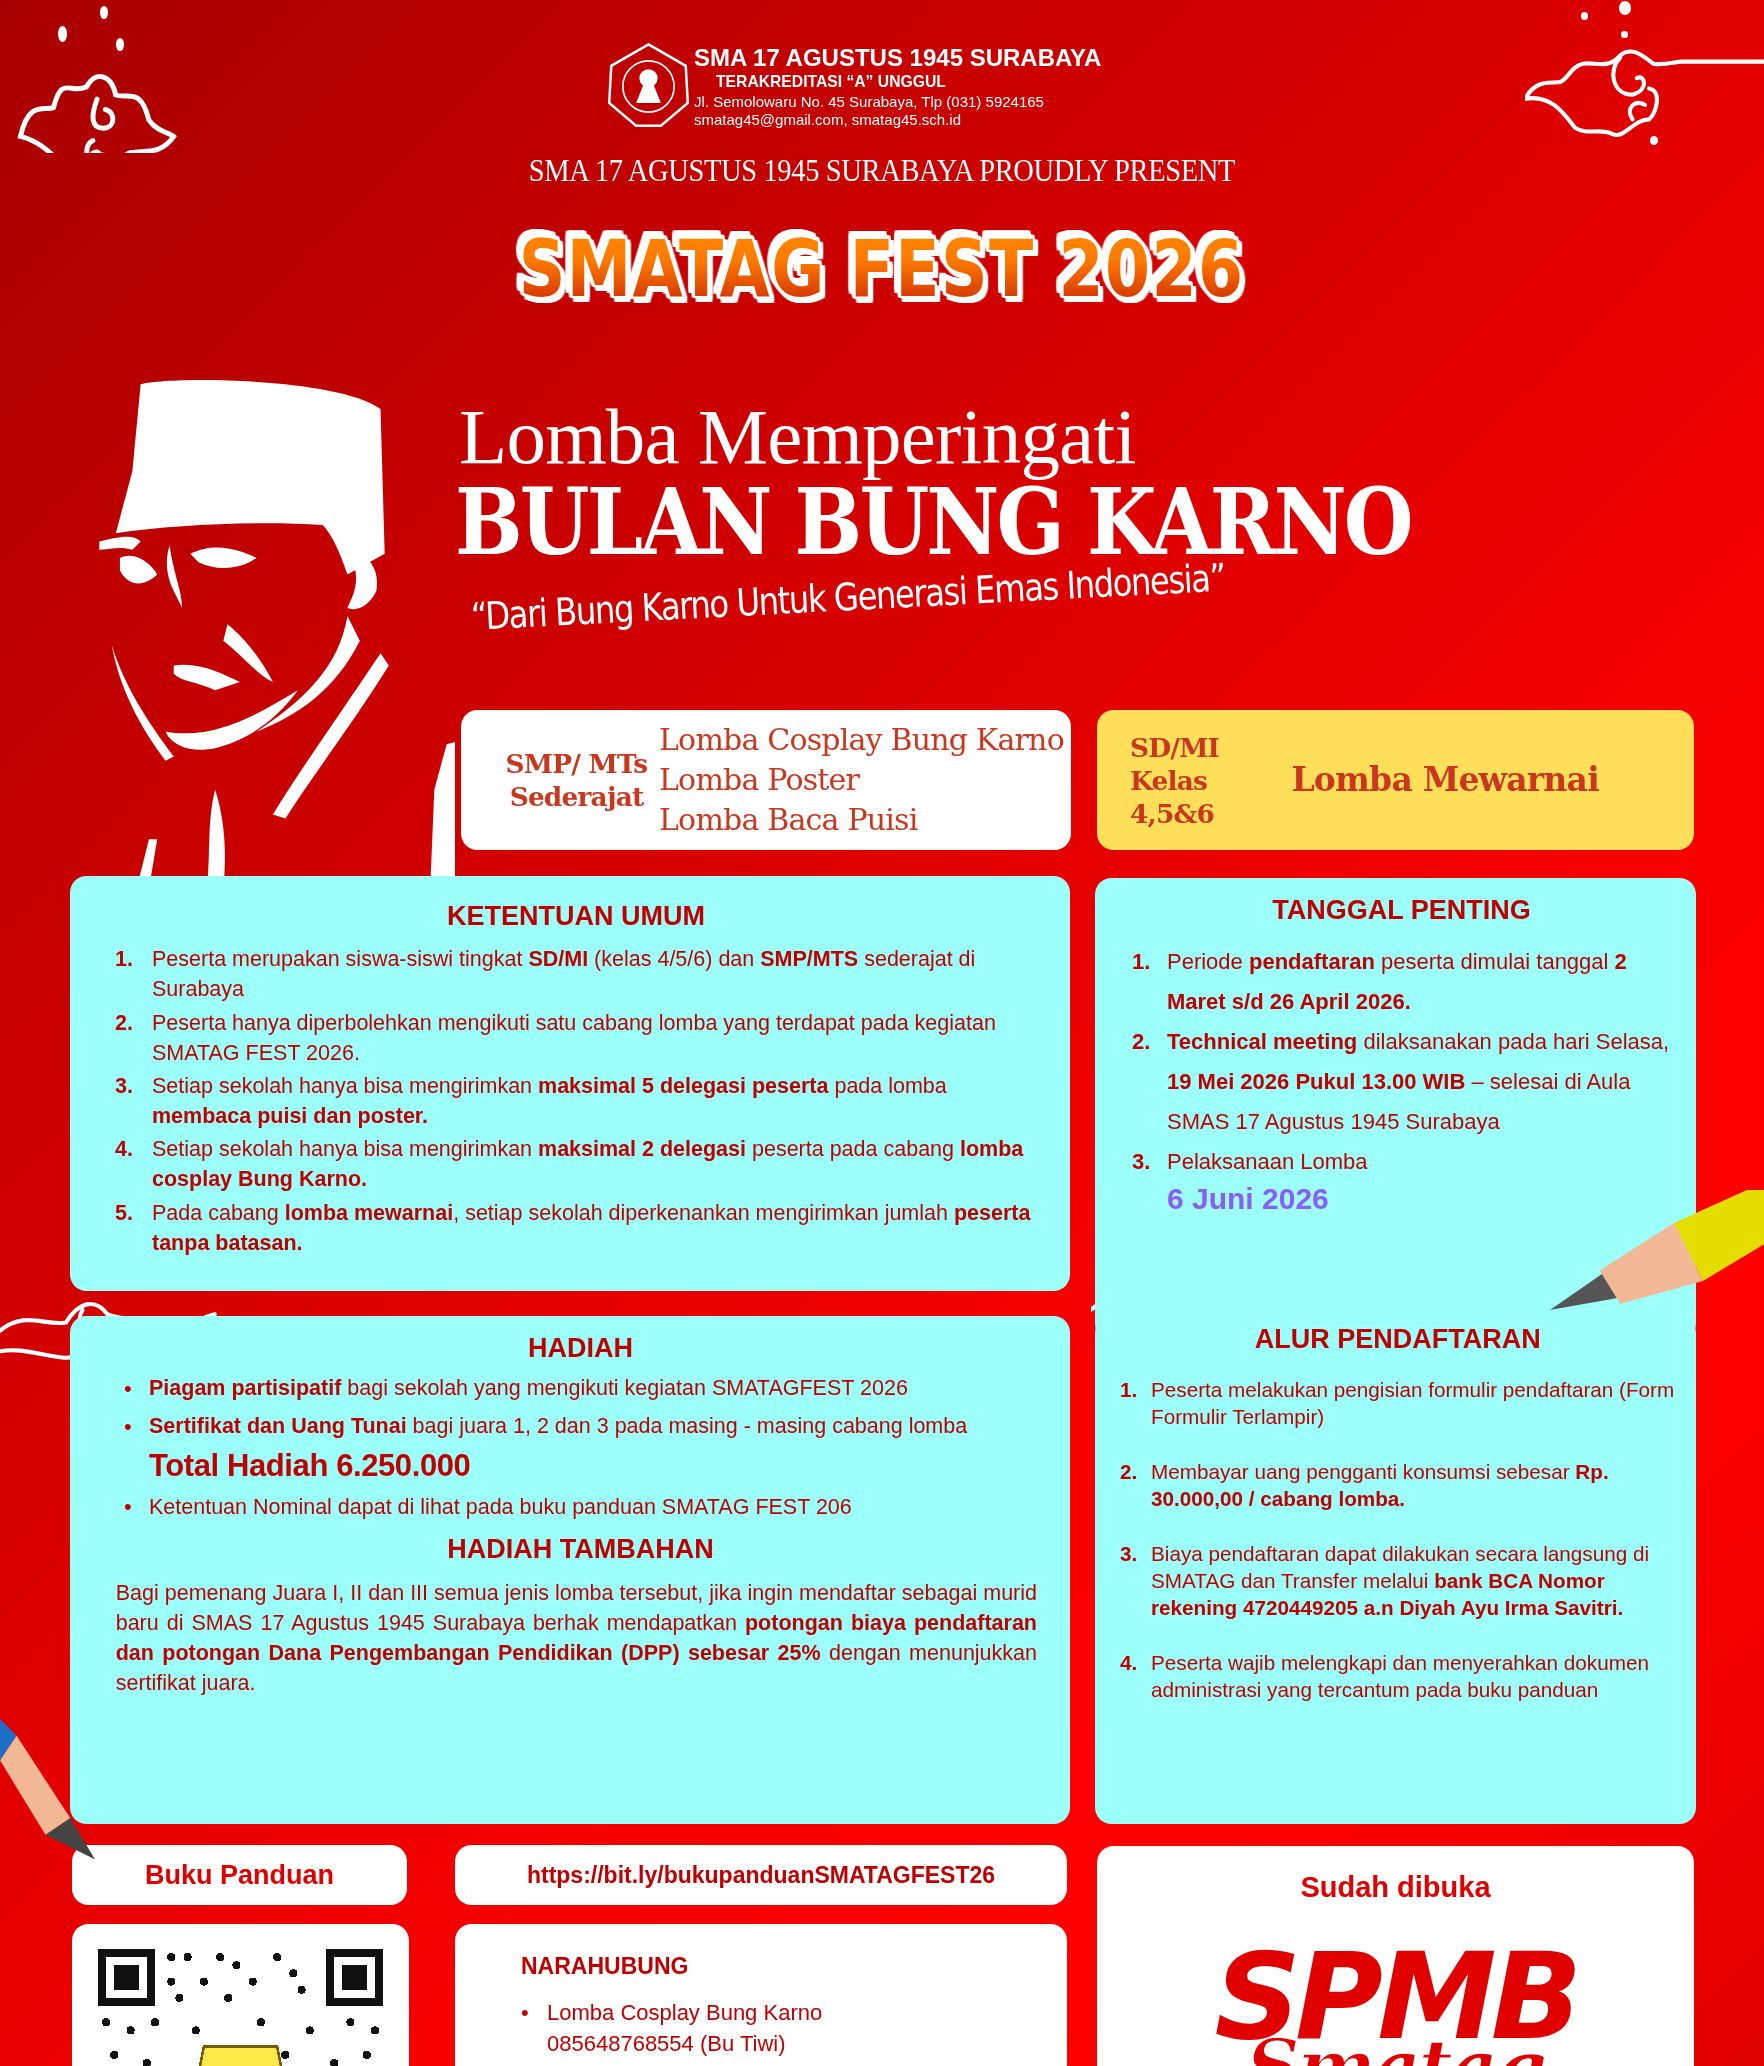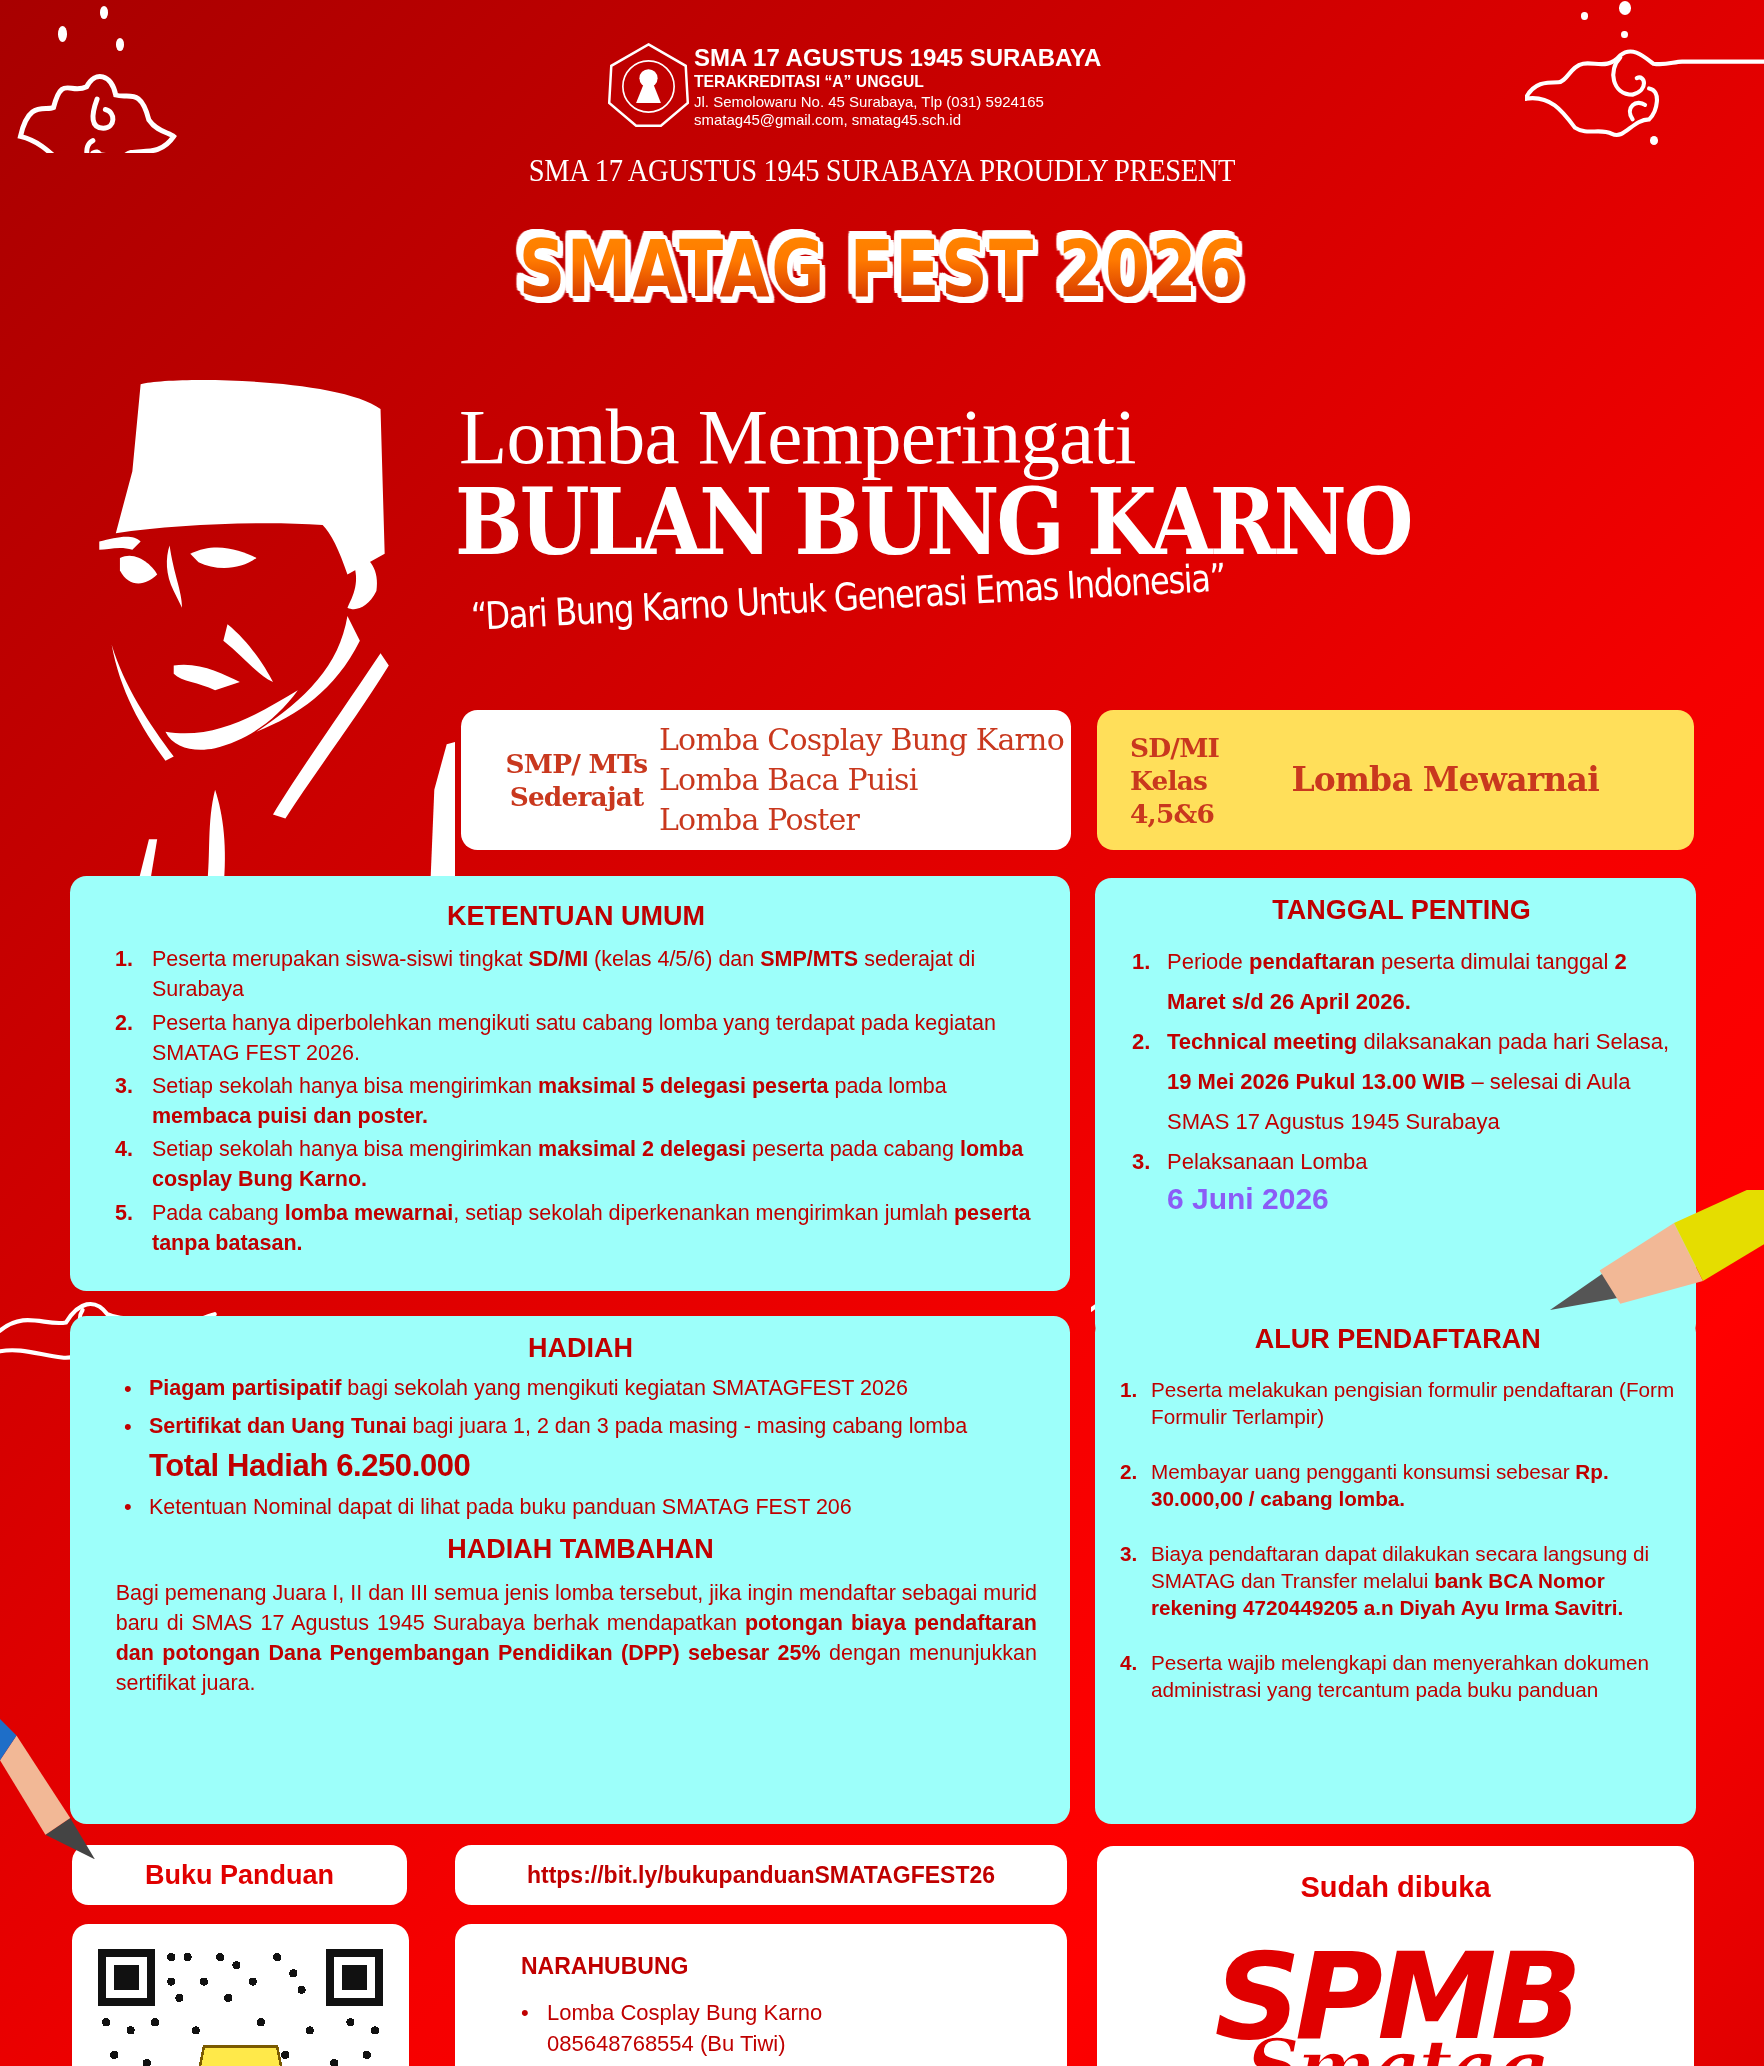--- a/index.html
+++ b/index.html
@@ -14,21 +14,21 @@
 
   
   .cloud { position: absolute; }
   .cloud svg { width: 100%; height: 100%; }
 
   
   .school-header { left: 603px; top: 41px; width: 579px; height: 99px; display: flex; align-items: flex-start; gap: 0; }
   .school-logo { width: 91px; height: 91px; }
   .school-info { color: #fff; padding-top: 4.1px; }
   .school-name { font-family: "Liberation Sans", sans-serif; font-weight: 700; font-size: 24px; letter-spacing: 0px; line-height: 1.1; }
-  .school-accr { font-weight: 700; font-size: 15.7px; line-height: 1.35; }
+  .school-accr { font-weight: 700; font-size: 15.7px; line-height: 1.35; margin-left: 22px; }
   .school-addr { font-size: 15px; line-height: 1.2; }
   .proudly { left: 0; width: 1764px; top: 153px; text-align: center; color: #fff; font-family: "Liberation Serif", serif; font-size: 31px; letter-spacing: -0.4px; transform: scaleX(0.92); }
 
   .fest-title { left: 0; width: 1764px; top: 223px; text-align: center; }
   .fest-title span {
     font-family: "DejaVu Sans", sans-serif; font-weight: 900; font-size: 79px; letter-spacing: 1.7px;
     display: inline-block; transform: scaleX(0.82);
     background: linear-gradient(180deg, #ff8a00 0%, #ff7a00 40%, #d83c00 80%, #b82000 100%);
     -webkit-background-clip: text; background-clip: text; color: transparent;
     -webkit-text-stroke: 0px;
@@ -185,22 +185,22 @@
 <div class="abs bulan-line">BULAN BUNG KARNO</div>
 <div class="abs tagline">“Dari Bung Karno Untuk Generasi Emas Indonesia”</div>
 
 <div class="abs cat-box cat-smp">
   <div class="cat-level">
     <div>SMP/ MTs</div>
     <div>Sederajat</div>
   </div>
   <div class="cat-list">
     <div>Lomba Cosplay Bung Karno</div>
+    <div>Lomba Poster</div>
     <div>Lomba Baca Puisi</div>
-    <div>Lomba Poster</div>
   </div>
 </div>
 <div class="abs cat-box cat-sd">
   <div class="cat-level">
     <div>SD/MI</div>
     <div>Kelas</div>
     <div>4,5&amp;6</div>
   </div>
   <div class="cat-list">Lomba Mewarnai</div>
 </div>

